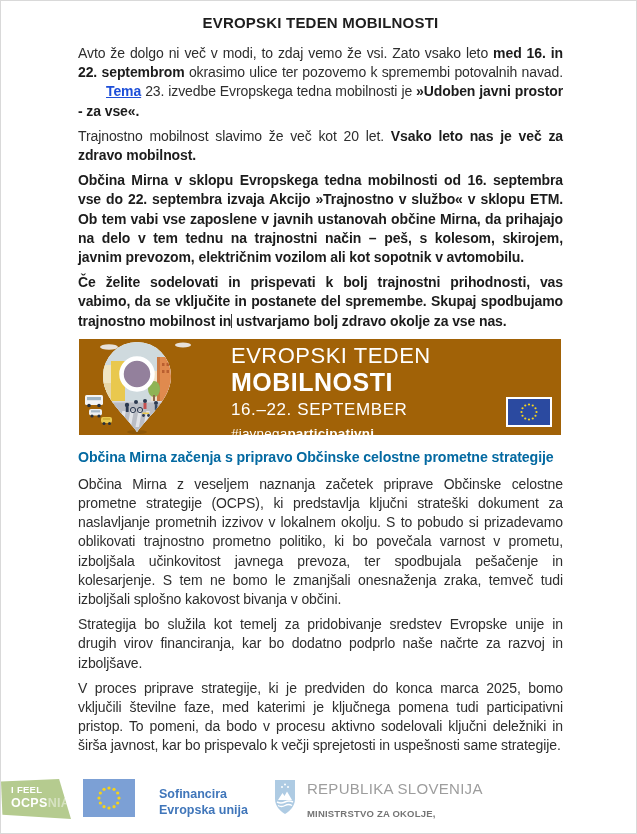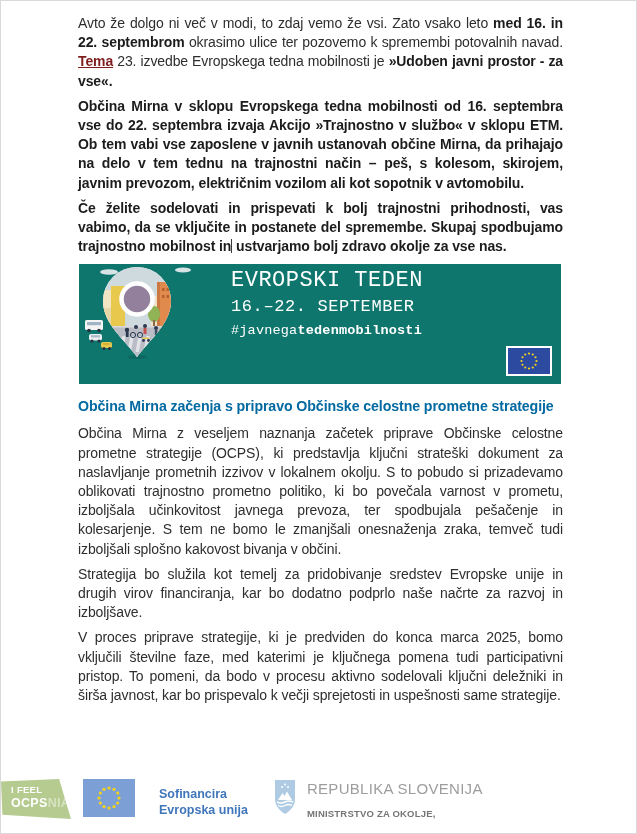--- a/index.html
+++ b/index.html
@@ -24,39 +24,39 @@
   }
   p.body-par{
     margin:0 0 6px 0;
     font-size:14px;
     line-height:19.2px;
     text-align:justify;
     letter-spacing:-0.1px;
   }
   p.body-par b{color:#1c1c1c;}
   a.doc-link{
-    color:#7f1d1d;
+    color:#1d4ed8;
     font-weight:bold;
     text-decoration:underline;
     cursor:pointer;
+    margin-left:28px;
   }
   .caret{
     display:inline-block;
     width:0;height:14px;
     border-right:1px solid #3a3a3a;
     vertical-align:-2px;
   }
   
   .banner{
     position:relative;
     margin:8px 0 14px 1px;
-    width:482px;height:120px;
-    background:#0f766e;
+    width:482px;height:96px;
+    background:#a16207;
     overflow:hidden;
-    font-family:Liberation Mono, monospace;
   }
   .banner .pin-svg{position:absolute;left:0;top:0;}
   .banner-text{
     position:absolute;left:152px;top:6px;
     color:#ffffff;line-height:1;
   }
   .banner-l1{font-size:22px;font-weight:400;letter-spacing:.5px;}
   .banner-l2{font-size:25px;font-weight:700;letter-spacing:.5px;margin-top:3px;}
   .banner-l3{font-size:17px;font-weight:400;letter-spacing:.6px;margin-top:6px;}
   .banner-l4{font-size:13.5px;font-weight:400;margin-top:9px;letter-spacing:.2px;}
@@ -97,23 +97,25 @@
   .ministry{display:flex;margin-left:25px;}
   .ministry-text{margin-left:10px;margin-top:4px;line-height:12px;}
   .min-l1{font-size:15px;color:#9d9d9d;letter-spacing:.3px;}
   .min-l2,.min-l3{font-size:9.5px;font-weight:bold;color:#757575;letter-spacing:.2px;margin-top:13px;}
 </style>
 </head>
 <body>
 
 <div class="page">
 
+  <h1 class="doc-title">EVROPSKI TEDEN MOBILNOSTI</h1>
 
   <p class="body-par"><span>Avto že dolgo ni več v modi, to zdaj vemo že vsi. Zato vsako leto </span><b>med 16. in 22. septembrom</b><span> okrasimo ulice ter pozovemo k spremembi potovalnih navad. </span><a class="doc-link">Tema</a><span> 23. izvedbe Evropskega tedna mobilnosti je </span><b>»Udoben javni prostor - za vse«.</b></p>
 
+  <p class="body-par"><span>Trajnostno mobilnost slavimo že več kot 20 let. </span><b>Vsako leto nas je več za zdravo mobilnost.</b></p>
 
   <p class="body-par"><b>Občina Mirna v sklopu Evropskega tedna mobilnosti od 16. septembra vse do 22. septembra izvaja Akcijo »Trajnostno v službo« v sklopu ETM. Ob tem vabi vse zaposlene v javnih ustanovah občine Mirna, da prihajajo na delo v tem tednu na trajnostni način – peš, s kolesom, skirojem, javnim prevozom, električnim vozilom ali kot sopotnik v avtomobilu.</b></p>
 
   <p class="body-par"><b>Če želite sodelovati in prispevati k bolj trajnostni prihodnosti, vas vabimo, da se vključite in postanete del spremembe. Skupaj spodbujamo trajnostno mobilnost in</b><span class="caret"></span><b> ustvarjamo bolj zdravo okolje za vse nas.</b></p>
 
   <div class="banner">
     <svg class="pin-svg" width="150" height="96" viewBox="0 0 150 96">
       <defs>
         <clipPath id="pinClip">
           <path d="M58,93 C46,76 24,60 24,37 A34,34 0 1 1 92,37 C92,60 70,76 58,93 Z"></path>
@@ -179,22 +181,23 @@
       <circle cx="13" cy="77" r="1.6" fill="#26303e"></circle>
       <circle cx="20" cy="77" r="1.6" fill="#26303e"></circle>
       <rect x="22" y="78" width="11" height="6" rx="2" fill="#e9c84e"></rect>
       <rect x="24" y="79" width="7" height="2" fill="#d4b23a"></rect>
       <circle cx="25" cy="84.5" r="1.5" fill="#26303e"></circle>
       <circle cx="30.5" cy="84.5" r="1.5" fill="#26303e"></circle>
     </svg>
 
     <div class="banner-text">
       <div class="banner-l1">EVROPSKI TEDEN</div>
+      <div class="banner-l2">MOBILNOSTI</div>
       <div class="banner-l3">16.–22. SEPTEMBER</div>
-      <div class="banner-l4"><span>#javnega</span><b>tedenmobilnosti</b></div>
+      <div class="banner-l4"><span>#javnega</span><b>participativni</b></div>
     </div>
 
     <svg class="eu-flag-banner" width="46" height="30" viewBox="0 0 46 30">
       <rect x="0" y="0" width="46" height="30" fill="#ffffff"></rect>
       <rect x="2" y="2" width="42" height="26" fill="#2b4aa0"></rect>
       <g fill="#f7d51d">
         <circle cx="23" cy="7.5" r="1.1"></circle>
           <circle cx="26.75" cy="8.5" r="1.1"></circle>
         <circle cx="29.5" cy="11.25" r="1.1"></circle>
           <circle cx="30.5" cy="15" r="1.1"></circle>

